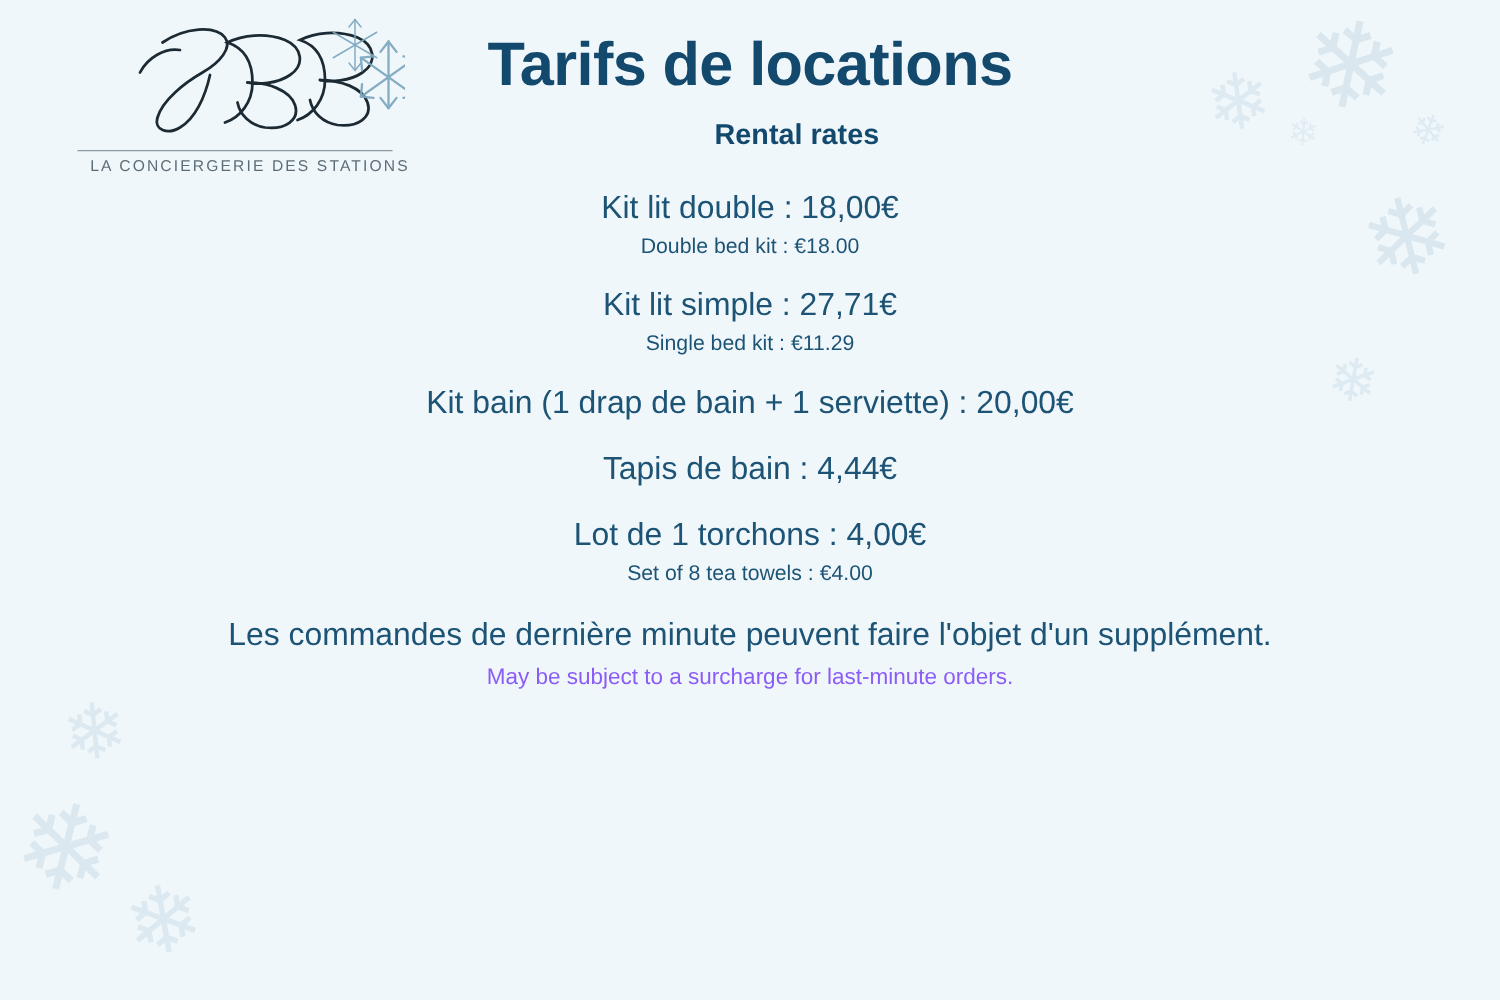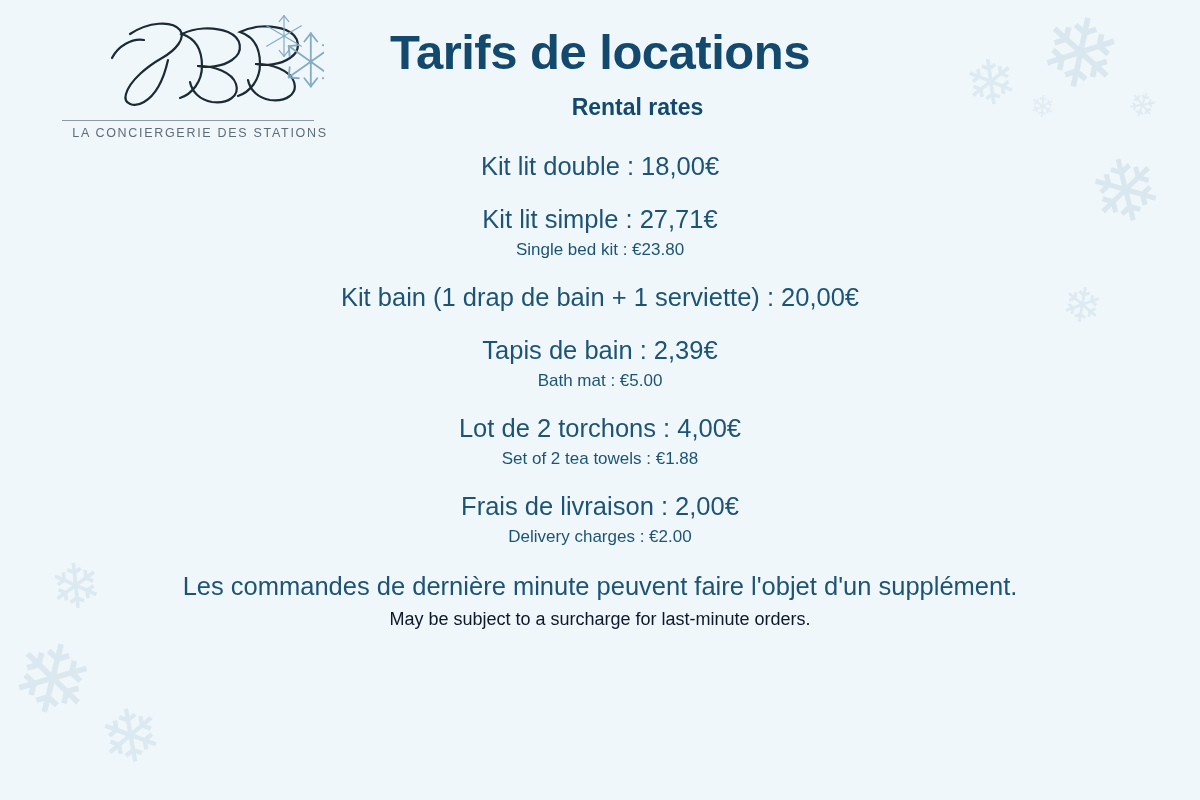--- a/index.html
+++ b/index.html
@@ -119,21 +119,21 @@
     margin-top: 0;
     padding: 0 150px;
   }
   .footnote-fr {
     font-size: 25.5px;
     color: #1d5475;
     line-height: 1.35;
   }
   .footnote-en {
     font-size: 18px;
-    color: #0f172a;
+    color: #8b5cf6;
     margin-top: 6px;
   }
 </style>
 </head>
 <body>
 
 <div class="snow-layer" id="snow-layer">
     <span class="snow" style="left: 1040px; top: 6px; font-size: 96px; opacity: 0.95; transform: rotate(12deg); color: rgb(217, 231, 239);">❄</span>
     <span class="snow" style="left: 965px; top: 52px; font-size: 62px; opacity: 0.8; transform: rotate(-8deg); color: rgb(217, 231, 239);">❄</span>
     <span class="snow" style="left: 1128px; top: 88px; font-size: 34px; opacity: 0.7; transform: rotate(20deg); color: rgb(217, 231, 239);">❄</span>
@@ -173,38 +173,34 @@
 </div>
 
 <div class="header">
   <h1 class="title">Tarifs de locations</h1>
   <p class="subtitle">Rental rates</p>
 </div>
 
 <div class="list">
   <div class="item">
     <div class="item-fr">Kit lit double : 18,00€</div>
+    <div class="item-en">Double bed kit : €18.00</div>
   </div>
   <div class="item">
     <div class="item-fr">Kit lit simple : 27,71€</div>
-    <div class="item-en">Single bed kit : €23.80</div>
+    <div class="item-en">Single bed kit : €11.29</div>
   </div>
   <div class="item">
     <div class="item-fr">Kit bain (1 drap de bain + 1 serviette) : 20,00€</div>
   </div>
   <div class="item">
-    <div class="item-fr">Tapis de bain : 2,39€</div>
-    <div class="item-en">Bath mat : €5.00</div>
-  </div>
-  <div class="item">
-    <div class="item-fr">Lot de 2 torchons : 4,00€</div>
-    <div class="item-en">Set of 2 tea towels : €1.88</div>
-  </div>
-  <div class="item">
-    <div class="item-fr">Frais de livraison : 2,00€</div>
-    <div class="item-en">Delivery charges : €2.00</div>
+    <div class="item-fr">Tapis de bain : 4,44€</div>
+  </div>
+  <div class="item">
+    <div class="item-fr">Lot de 1 torchons : 4,00€</div>
+    <div class="item-en">Set of 8 tea towels : €4.00</div>
   </div>
 </div>
 
 <div class="footnote">
   <div class="footnote-fr">Les commandes de dernière minute peuvent faire l'objet d'un supplément.</div>
   <div class="footnote-en">May be subject to a surcharge for last-minute orders.</div>
 </div>
 
 </body></html>

